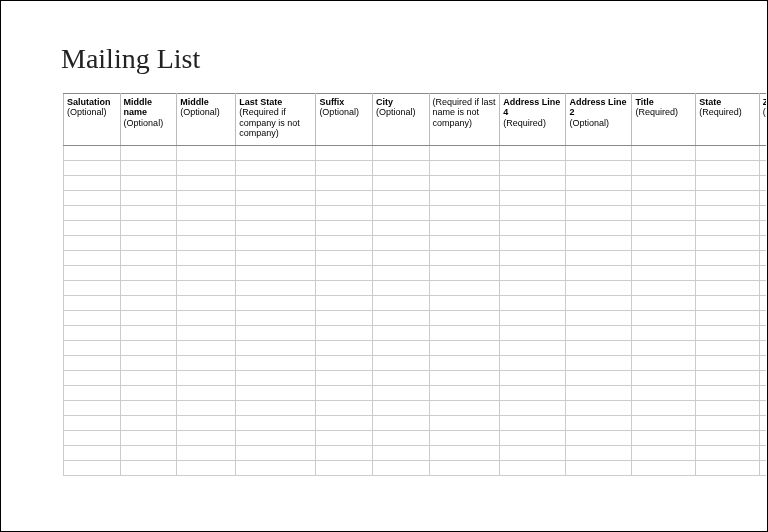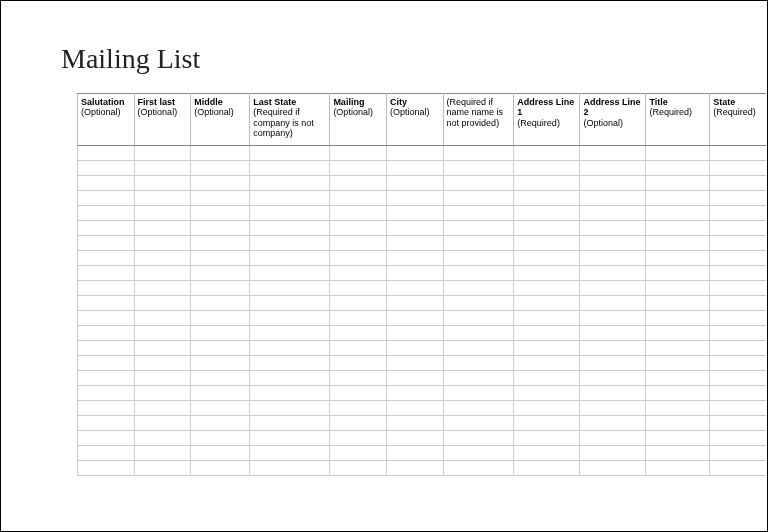--- a/index.html
+++ b/index.html
@@ -26,21 +26,21 @@
     overflow: hidden;
   }
   .title {
     font-family: "Times New Roman", Times, serif;
     font-size: 28px;
     font-weight: 400;
     color: #222;
     margin: 24px 0 18px 42px;
   }
   .grid {
-    margin-left: 58px;
+    margin-left: 44px;
     overflow: hidden;
   }
   table {
     border-collapse: collapse;
     width: 770px;
     table-layout: fixed;
   }
   thead tr.header th {
     border: 0.5px solid #bbb;
     border-top: 1px solid #888;
@@ -107,45 +107,45 @@
             <col class="c10">
             <col class="c11">
         </colgroup>
         <thead>
           <tr class="header">
             <th>
                 <span class="hdr-name">Salutation</span>
                 <span class="hdr-sub">(Optional)</span>
               </th>
             <th>
-                <span class="hdr-name">First last</span>
+                <span class="hdr-name">Middle name</span>
                 <span class="hdr-sub">(Optional)</span>
               </th>
             <th>
                 <span class="hdr-name">Middle</span>
                 <span class="hdr-sub">(Optional)</span>
               </th>
             <th>
                 <span class="hdr-name">Last State</span>
                 <span class="hdr-sub">(Required if company is not company)</span>
               </th>
             <th>
-                <span class="hdr-name">Mailing</span>
+                <span class="hdr-name">Suffix</span>
                 <span class="hdr-sub">(Optional)</span>
               </th>
             <th>
                 <span class="hdr-name">City</span>
                 <span class="hdr-sub">(Optional)</span>
               </th>
             <th>
                 <span class="hdr-name"></span>
-                <span class="hdr-sub">(Required if name name is not provided)</span>
-              </th>
-            <th>
-                <span class="hdr-name">Address Line 1</span>
+                <span class="hdr-sub">(Required if last name is not company)</span>
+              </th>
+            <th>
+                <span class="hdr-name">Address Line 4</span>
                 <span class="hdr-sub">(Required)</span>
               </th>
             <th>
                 <span class="hdr-name">Address Line 2</span>
                 <span class="hdr-sub">(Optional)</span>
               </th>
             <th>
                 <span class="hdr-name">Title</span>
                 <span class="hdr-sub">(Required)</span>
               </th>

